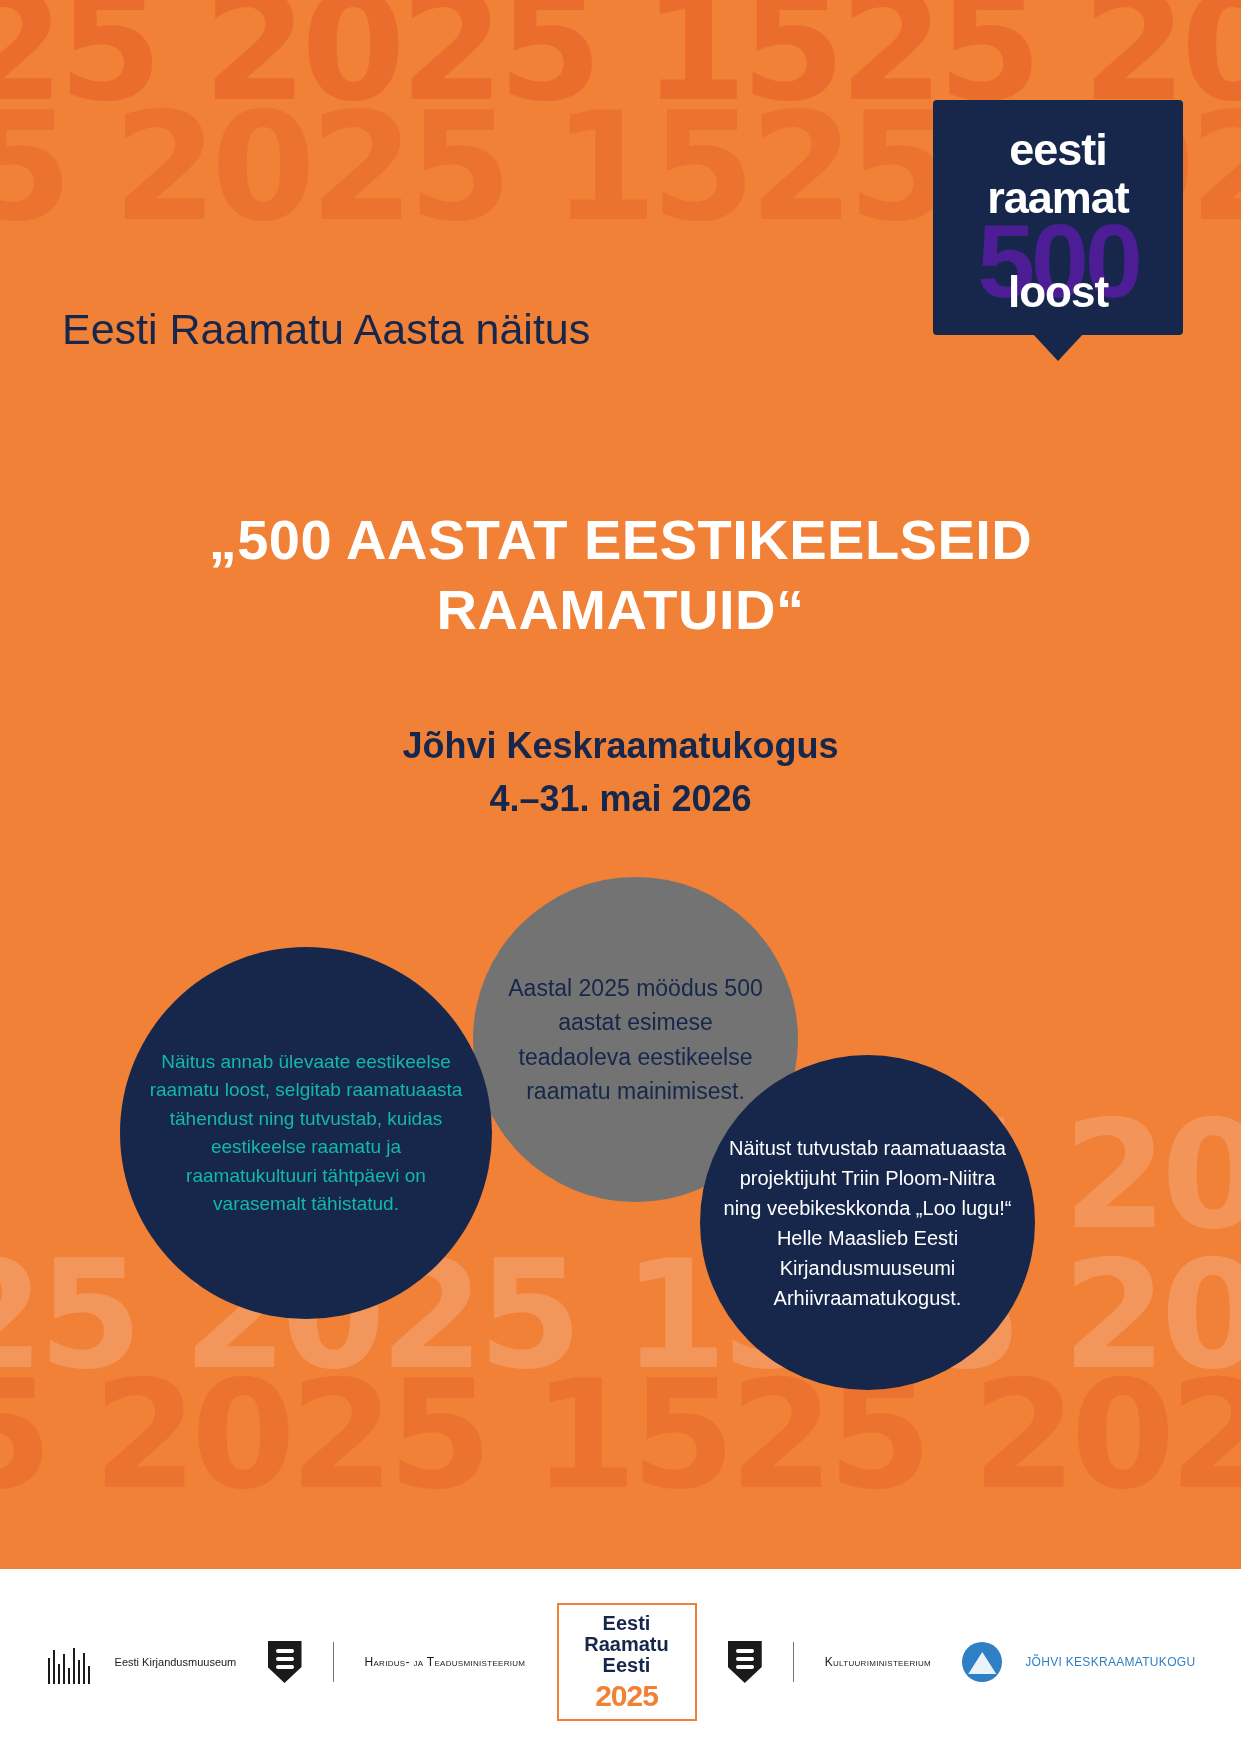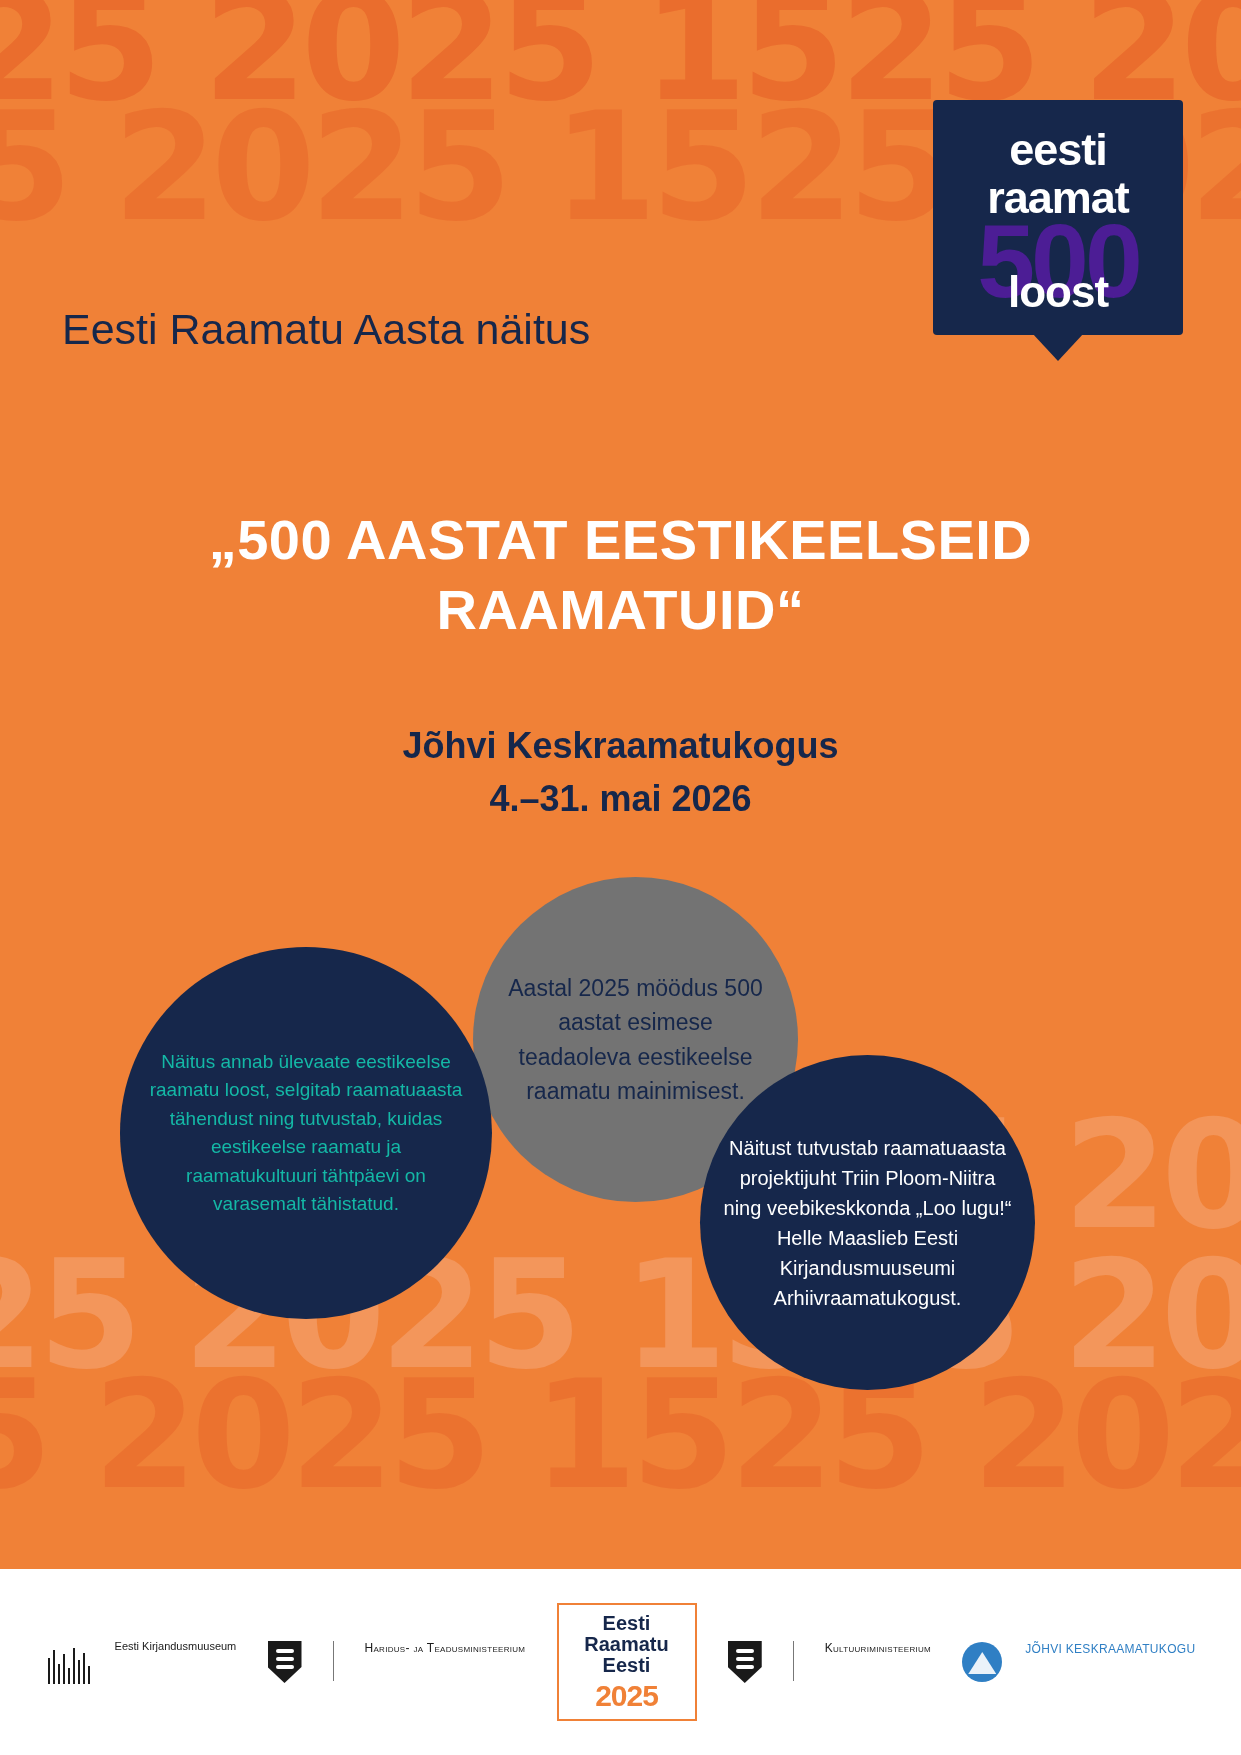--- a/index.html
+++ b/index.html
@@ -185,21 +185,21 @@
   .footer {
     position: absolute;
     left: 0; bottom: 0;
     width: 1241px; height: 186px;
     display: flex;
     align-items: center;
     justify-content: space-around;
     padding: 0 30px;
     z-index: 6;
   }
-  .flogo { display: flex; align-items: flex-start; gap: 23px; }
+  .flogo { display: flex; align-items: center; gap: 23px; }
   .flogo .caption {
     font-size: 12px;
     color: #1a1a1a;
     line-height: 1.25;
     font-variant: small-caps;
     letter-spacing: .3px;
   }
   .ekm-mark {
     width: 46px; height: 44px;
     position: relative;

